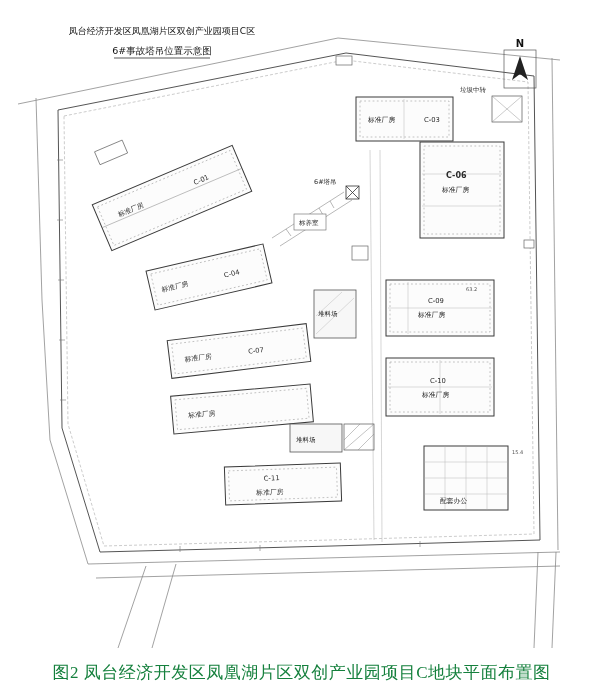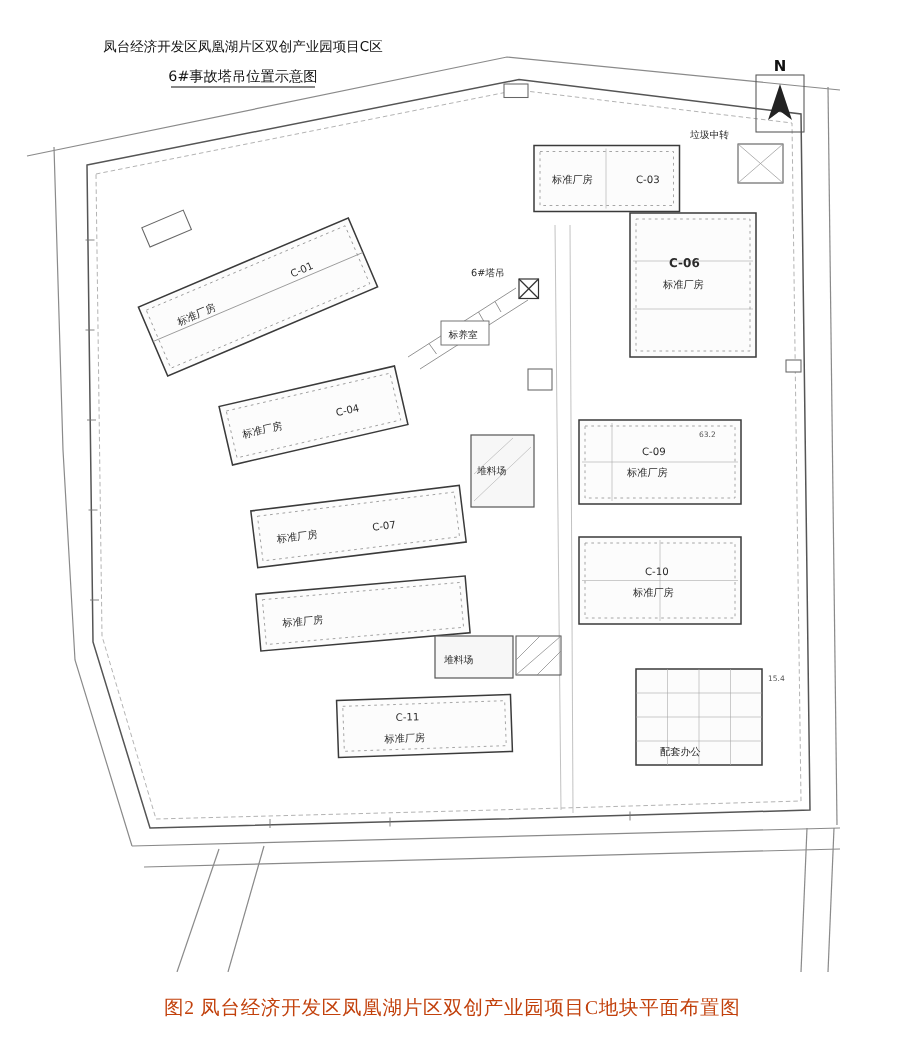--- a/index.html
+++ b/index.html
@@ -12,21 +12,21 @@
   .t-title2{font-size:9.5px;fill:#111;}
   .t-bldg{font-size:6.8px;}
   .t-id{font-size:6.8px;}
   .t-id-hl{font-size:8px;font-weight:bold;}
   .t-small{font-size:6.5px;}
   .t-dim{font-size:5px;fill:#555;}
   .t-north{font-size:10px;font-weight:bold;fill:#111;}
   .caption-wrap{position:absolute;top:648px;left:0;width:603px;height:48px;
         display:flex;align-items:center;justify-content:center;}
   .caption{margin:0;font-family:"Liberation Serif","DejaVu Serif",serif;
-        font-size:13px;color:#c2410c;letter-spacing:0.5px;white-space:nowrap;}
+        font-size:17px;color:#15803d;letter-spacing:0.5px;white-space:nowrap;}
 </style>
 </head>
 <body>
 
 <div class="page">
 
   <figure class="figure">
     <svg viewBox="0 0 603 648" width="603" height="648">
 
       <g stroke="#8a8a8a" stroke-width="0.8" fill="none">

